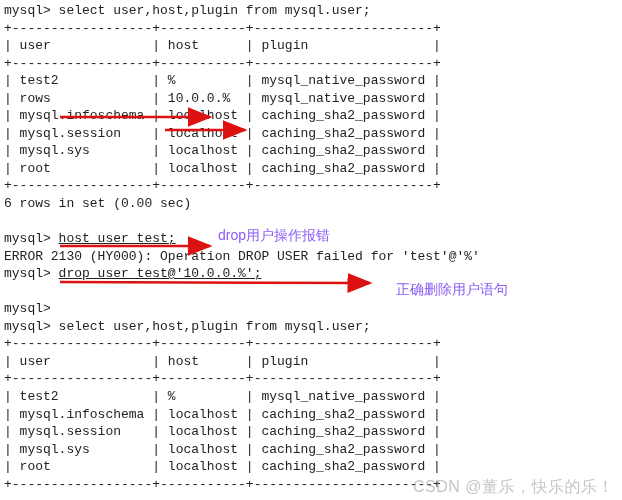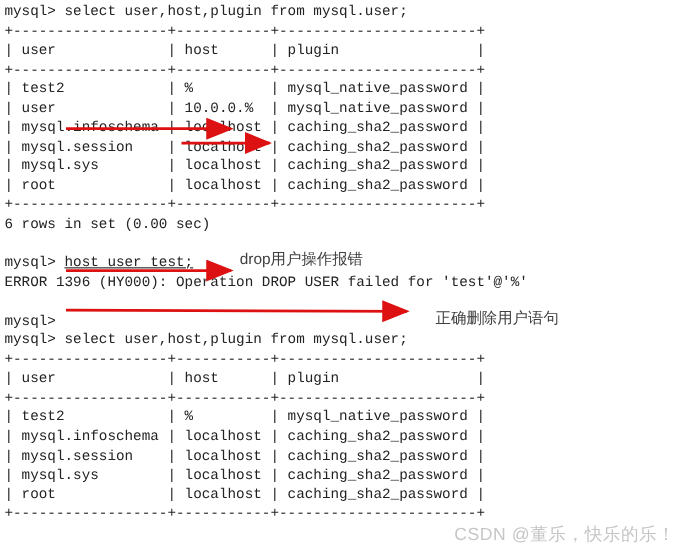--- a/index.html
+++ b/index.html
@@ -22,45 +22,46 @@
     position: absolute;
     right: 8px;
     bottom: 2px;
     color: rgba(150,150,150,0.55);
     font-family: Arial, sans-serif;
     font-size: 16px;
     letter-spacing: 0.5px;
   }
   .label {
     position: absolute;
-    color: #404040;
+    color: #8b5cf6;
     font-family: "Microsoft YaHei", Arial, sans-serif;
     font-size: 14px;
     font-weight: 500;
   }
 </style>
 </head>
 <body>
 
 <div>
   <div class="line">mysql&gt; select user,host,plugin from mysql.user;</div>
   <div class="line">+------------------+-----------+-----------------------+</div>
   <div class="line">| user             | host      | plugin                |</div>
   <div class="line">+------------------+-----------+-----------------------+</div>
   <div class="line">| test2            | %         | mysql_native_password |</div>
-  <div class="line">| user             | 10.0.0.%  | mysql_native_password |</div>
+  <div class="line">| rows             | 10.0.0.%  | mysql_native_password |</div>
   <div class="line">| mysql.infoschema | localhost | caching_sha2_password |</div>
   <div class="line">| mysql.session    | localhost | caching_sha2_password |</div>
   <div class="line">| mysql.sys        | localhost | caching_sha2_password |</div>
   <div class="line">| root             | localhost | caching_sha2_password |</div>
   <div class="line">+------------------+-----------+-----------------------+</div>
   <div class="line">6 rows in set (0.00 sec)</div>
   <div class="line">&nbsp;</div>
   <div class="line"><span>mysql&gt; </span><span class="underline" title="mysql&gt; drop user test;">host user test;</span></div>
-  <div class="line">ERROR 1396 (HY000): Operation DROP USER failed for 'test'@'%'</div>
+  <div class="line">ERROR 2130 (HY000): Operation DROP USER failed for 'test'@'%'</div>
+  <div class="line"><span>mysql&gt; </span><span class="underline">drop user test@'10.0.0.%';</span></div>
   <div class="line">&nbsp;</div>
   <div class="line">mysql&gt;</div>
   <div class="line">mysql&gt; select user,host,plugin from mysql.user;</div>
   <div class="line">+------------------+-----------+-----------------------+</div>
   <div class="line">| user             | host      | plugin                |</div>
   <div class="line">+------------------+-----------+-----------------------+</div>
   <div class="line">| test2            | %         | mysql_native_password |</div>
   <div class="line">| mysql.infoschema | localhost | caching_sha2_password |</div>
   <div class="line">| mysql.session    | localhost | caching_sha2_password |</div>
   <div class="line">| mysql.sys        | localhost | caching_sha2_password |</div>

